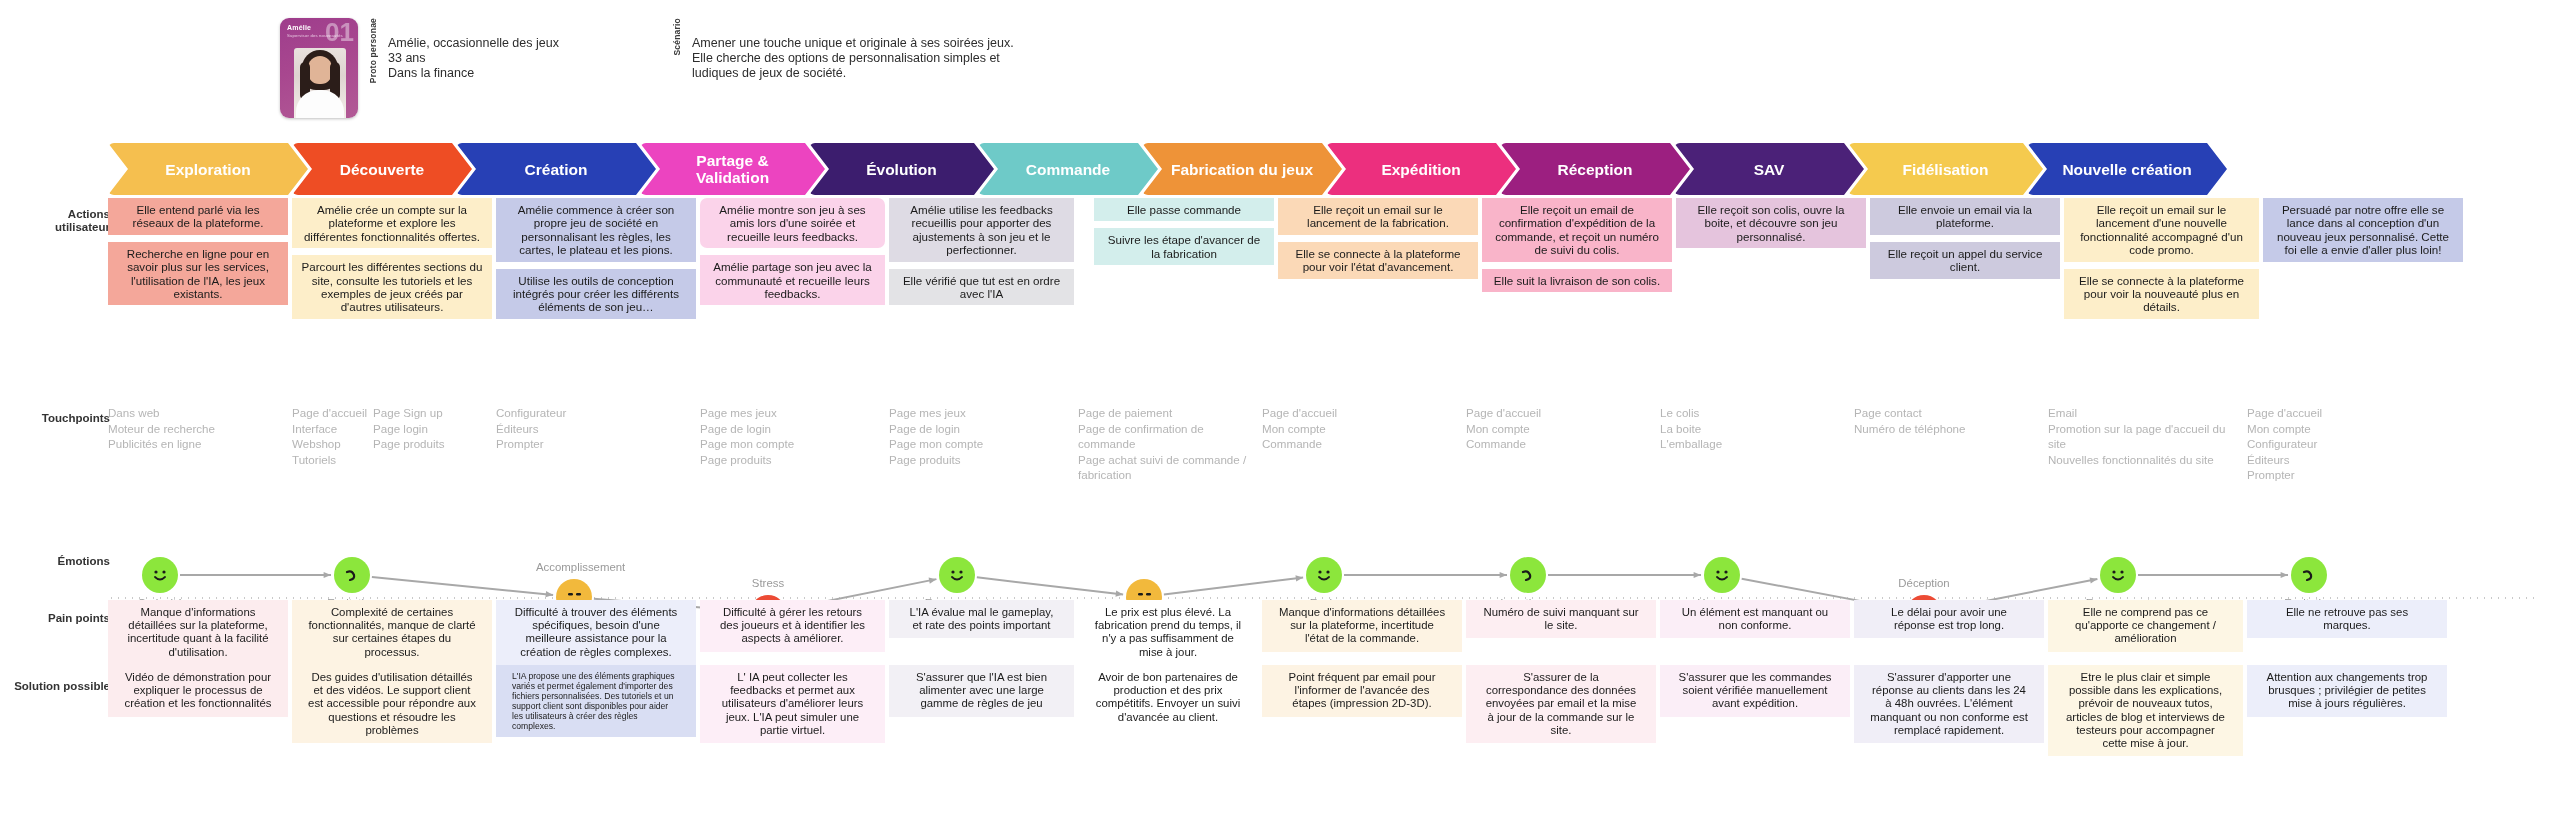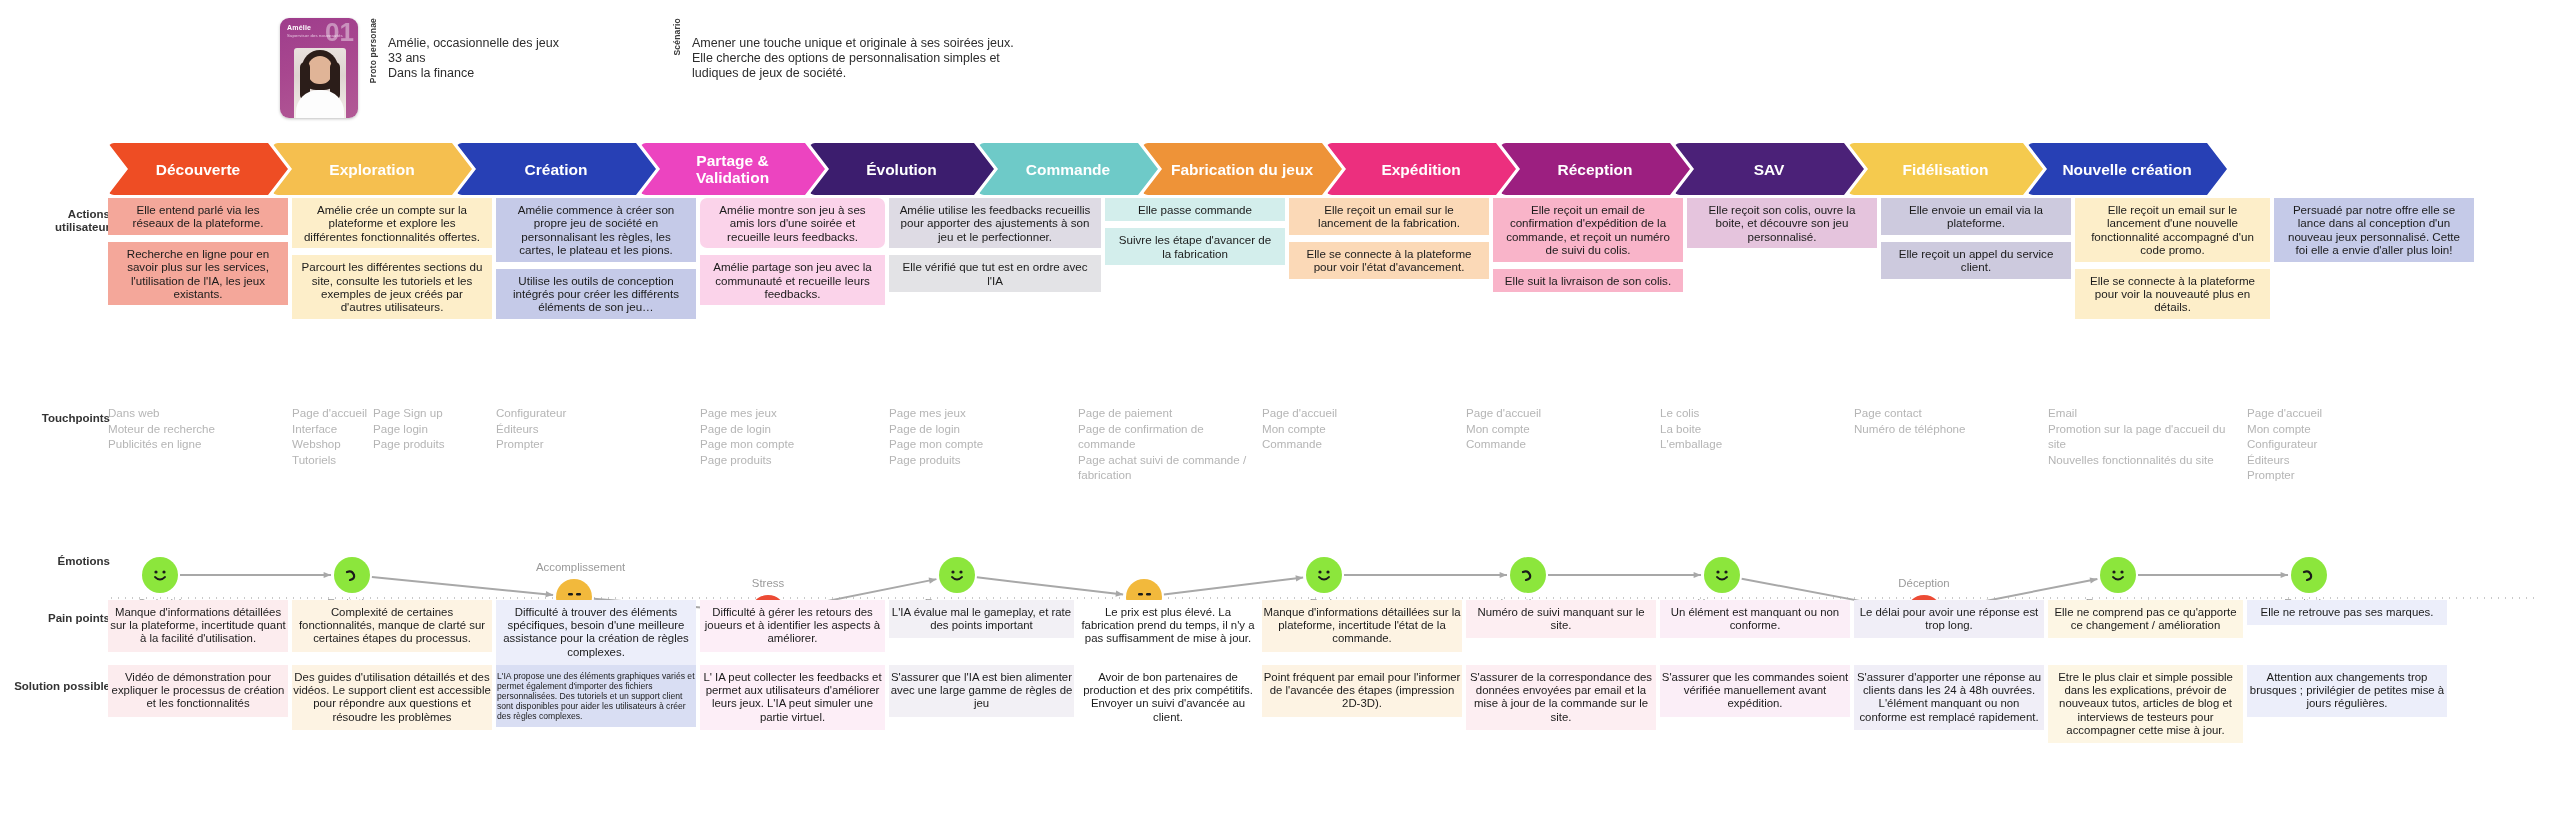--- a/index.html
+++ b/index.html
@@ -55,21 +55,21 @@
   .col { position:relative; }
 
   
   .acard { font-size:11.6px; line-height:13.4px; text-align:center; padding:5px 8px; margin-bottom:7px; color:#1b1b1b; }
 
   
   .tp { font-size:11.6px; line-height:15.5px; color:#b5b5b5; }
   .tp-cols { display:flex; gap:6px; }
 
   
-  .pcard { font-size:11.4px; line-height:13.2px; text-align:center; padding:6px 1px; color:#1b1b1b; }
+  .pcard { font-size:11.4px; line-height:13.2px; text-align:center; padding:6px 16px; color:#1b1b1b; }
   .pcard.small { font-size:8.6px; line-height:10px; text-align:left; }
 
   
   #emorow { position:absolute; left:108px; top:555px; width:2430px; height:85px; }
   .emo-dots { position:absolute; left:0; top:42px; width:2430px; height:2px;
     background-image: radial-gradient(circle, #c9c9c9 1px, transparent 1px);
     background-size: 7px 2px; background-repeat: repeat-x; }
   .face {
     position:absolute; width:36px; height:36px; border-radius:50%;
     display:flex; align-items:center; justify-content:center;
@@ -109,26 +109,26 @@
     <div class="scenario-text">Amener une touche unique et originale à ses soirées jeux. Elle cherche des options de personnalisation simples et ludiques de jeux de société.</div>
   </div>
 
   <div class="rowlabel" style="top:208px">Actions utilisateur</div>
   <div class="rowlabel" style="top:412px">Touchpoints</div>
   <div class="rowlabel" style="top:555px">Émotions</div>
   <div class="rowlabel" style="top:612px">Pain points</div>
   <div class="rowlabel" style="top:680px">Solution possible</div>
 
   <div id="chevrons">
+      <div class="chev" style="background: rgb(245, 191, 79); width: 200px;">
+        <span>Exploration</span>
+      </div>
       <div class="chev" style="background: rgb(238, 77, 36); width: 180px;">
         <span>Découverte</span>
       </div>
-      <div class="chev" style="background: rgb(245, 191, 79); width: 200px;">
-        <span>Exploration</span>
-      </div>
       <div class="chev" style="background: rgb(39, 64, 181); width: 200px;">
         <span>Création</span>
       </div>
       <div class="chev" style="background: rgb(236, 68, 192); width: 185px;">
         <span>Partage &amp; Validation</span>
       </div>
       <div class="chev" style="background: rgb(60, 29, 110); width: 185px;">
         <span>Évolution</span>
       </div>
       <div class="chev" style="background: rgb(110, 202, 200); width: 180px;">
@@ -163,21 +163,21 @@
         <div class="acard" style="background: rgb(253, 238, 201);">Parcourt les différentes sections du site, consulte les tutoriels et les exemples de jeux créés par d'autres utilisateurs.</div>
       </div>
       <div class="col" style="width: 200px; margin-right: 4px;">
         <div class="acard" style="background: rgb(197, 202, 232);">Amélie commence à créer son propre jeu de société en personnalisant les règles, les cartes, le plateau et les pions.</div>
         <div class="acard" style="background: rgb(197, 202, 232);">Utilise les outils de conception intégrés pour créer les différents éléments de son jeu…</div>
       </div>
       <div class="col" style="width: 185px; margin-right: 4px;">
         <div class="acard" style="background: rgb(251, 211, 234); border-radius: 7px;">Amélie montre son jeu à ses amis lors d'une soirée et recueille leurs feedbacks.</div>
         <div class="acard" style="background: rgb(251, 211, 234);">Amélie partage son jeu avec la communauté et recueille leurs feedbacks.</div>
       </div>
-      <div class="col" style="width: 212px; margin-right: 4px;">
+      <div class="col" style="width: 185px; margin-right: 20px;">
         <div class="acard" style="background: rgb(222, 219, 228);">Amélie utilise les feedbacks recueillis pour apporter des ajustements à son jeu et le perfectionner.</div>
         <div class="acard" style="background: rgb(227, 227, 230);">Elle vérifié que tut est en ordre avec l'IA</div>
       </div>
       <div class="col" style="width: 180px; margin-right: 4px;">
         <div class="acard" style="background: rgb(211, 238, 236);">Elle passe commande</div>
         <div class="acard" style="background: rgb(211, 238, 236);">Suivre les étape d'avancer de la fabrication</div>
       </div>
       <div class="col" style="width: 200px; margin-right: 4px;">
         <div class="acard" style="background: rgb(251, 217, 183);">Elle reçoit un email sur le lancement de la fabrication.</div>
         <div class="acard" style="background: rgb(251, 217, 183);">Elle se connecte à la plateforme pour voir l'état d'avancement.</div>

